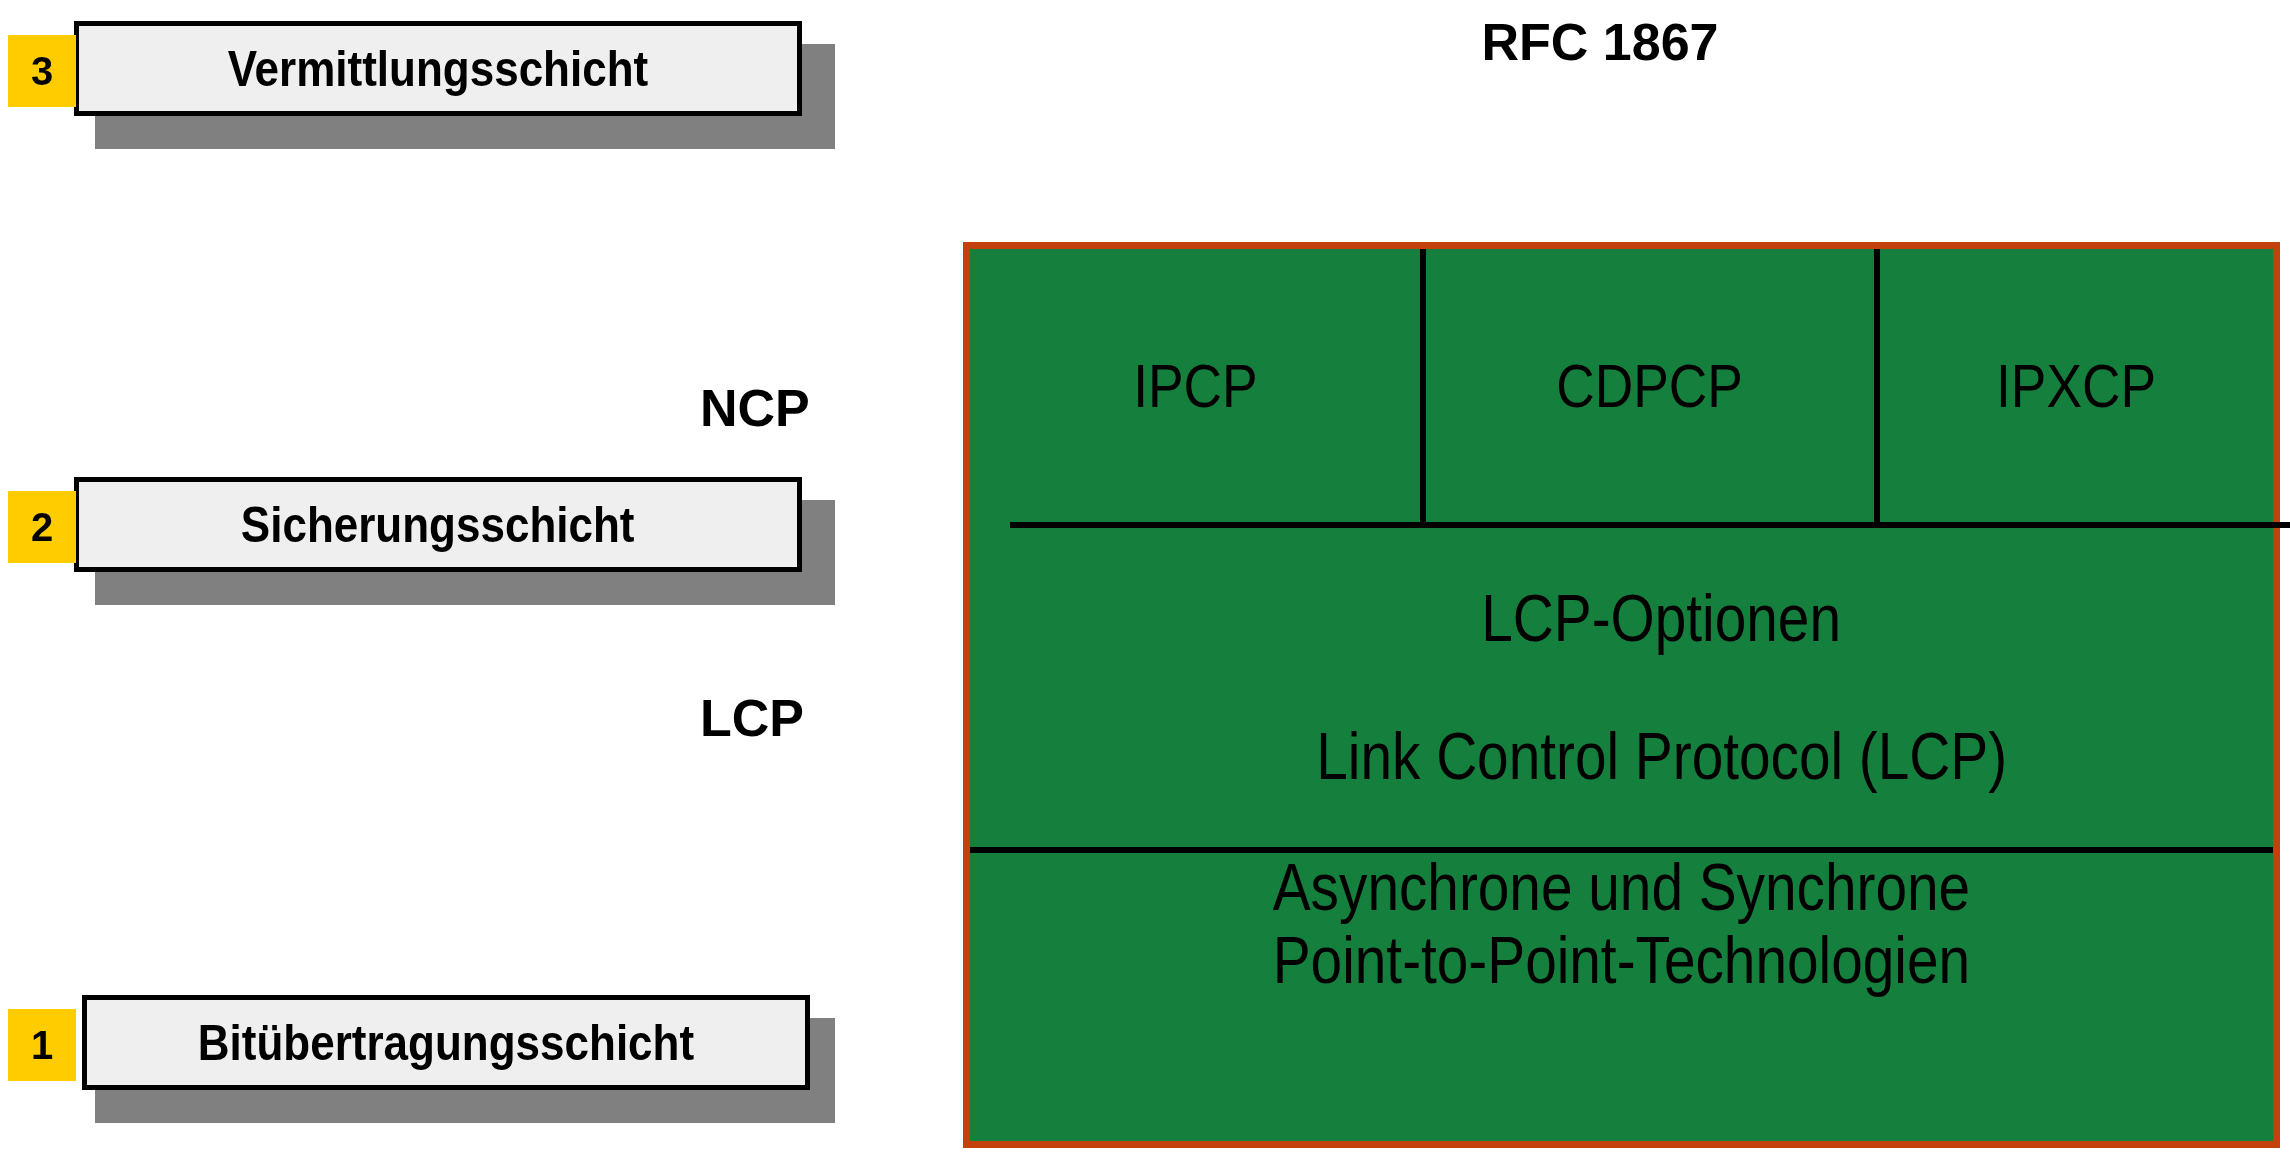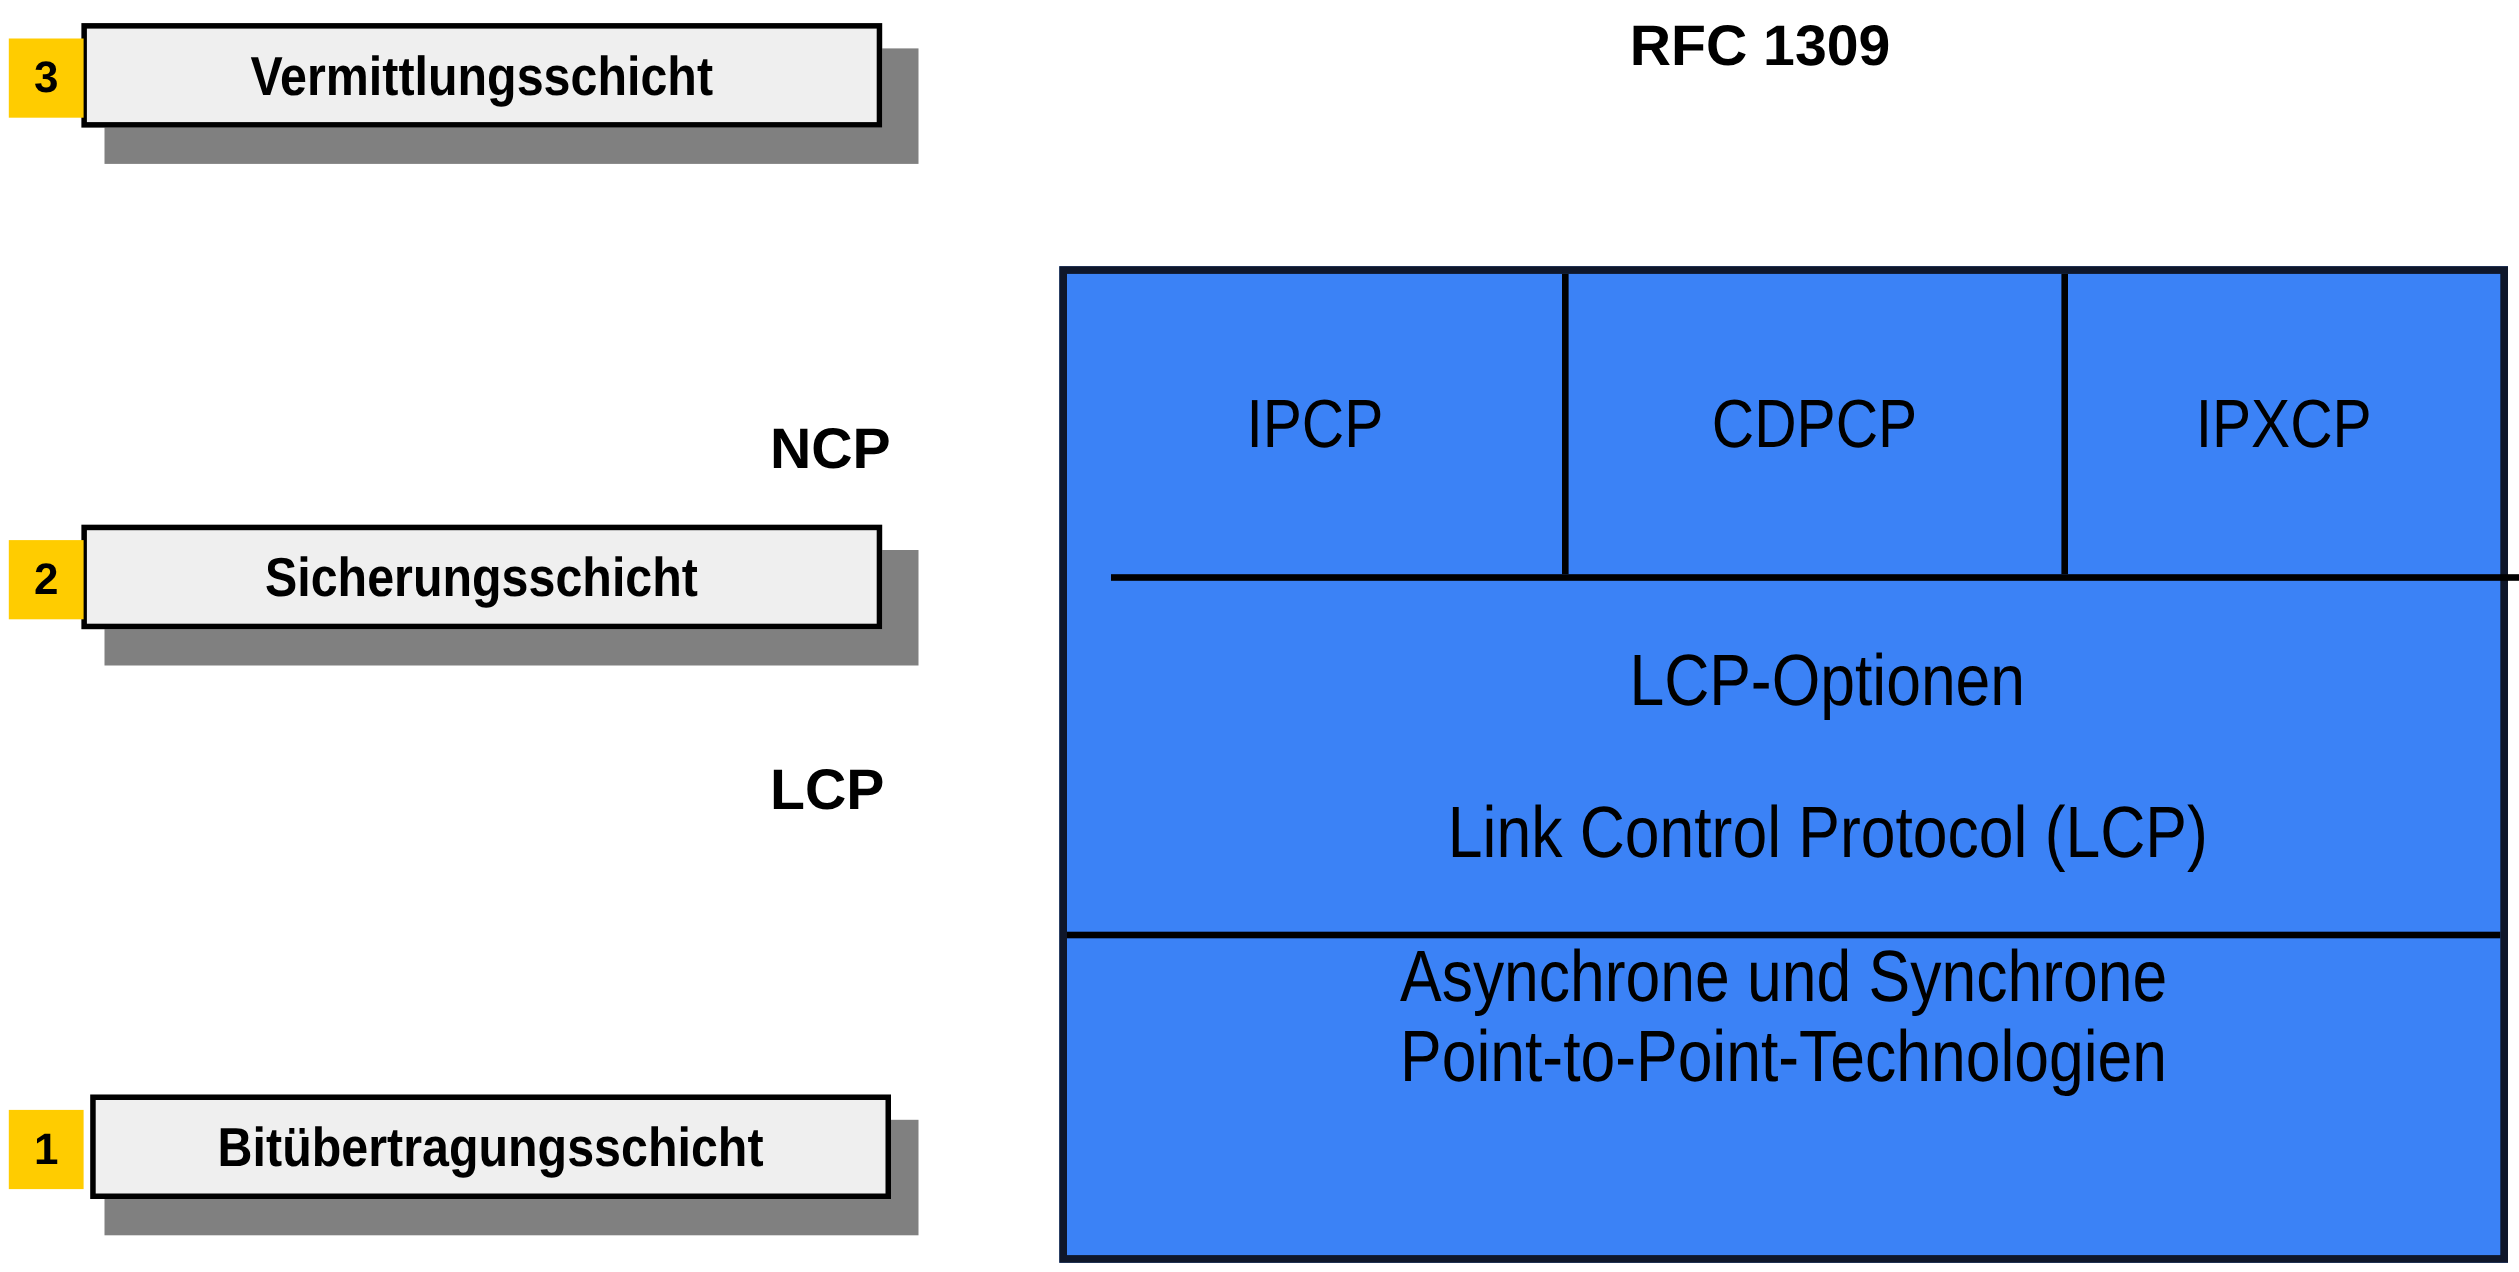--- a/index.html
+++ b/index.html
@@ -82,23 +82,23 @@
     text-align: left;
   }
 
   
   #stack-table {
     position: absolute;
     left: 963px;
     top: 242px;
     width: 1317px;
     height: 906px;
-    border: 7px solid #0f172a;
-    box-sizing: border-box;
-    background: #3b82f6;
+    border: 7px solid #c2410c;
+    box-sizing: border-box;
+    background: #15803d;
   }
   .stack-row {
     position: absolute;
     left: 0;
     width: 100%;
     box-sizing: border-box;
     display: flex;
   }
   #row-ncp {
     top: 0;
@@ -153,21 +153,21 @@
   #lcp-optionen-text {
     margin-bottom: 68px;
   }
   #phys-line1 { margin-bottom: 4px; }
 </style>
 </head>
 <body>
 
 <div id="canvas">
 
-  <div id="rfc-heading" style="left:1330px; top:12px; width:540px;">RFC 1309</div>
+  <div id="rfc-heading" style="left:1330px; top:12px; width:540px;">RFC 1867</div>
 
   <div class="layer-group">
     <div class="layer-shadow" style="left:95px; top:44px; width:740px; height:105px;"></div>
     <div class="layer-badge" style="left:8px; top:35px; width:68px; height:72px; font-size:40px;">3</div>
     <div class="layer-box" style="left:74px; top:21px; width:728px; height:95px;">
       <span class="layer-label" style="font-size:50px;">Vermittlungsschicht</span>
     </div>
   </div>
 
   <div class="layer-group">

